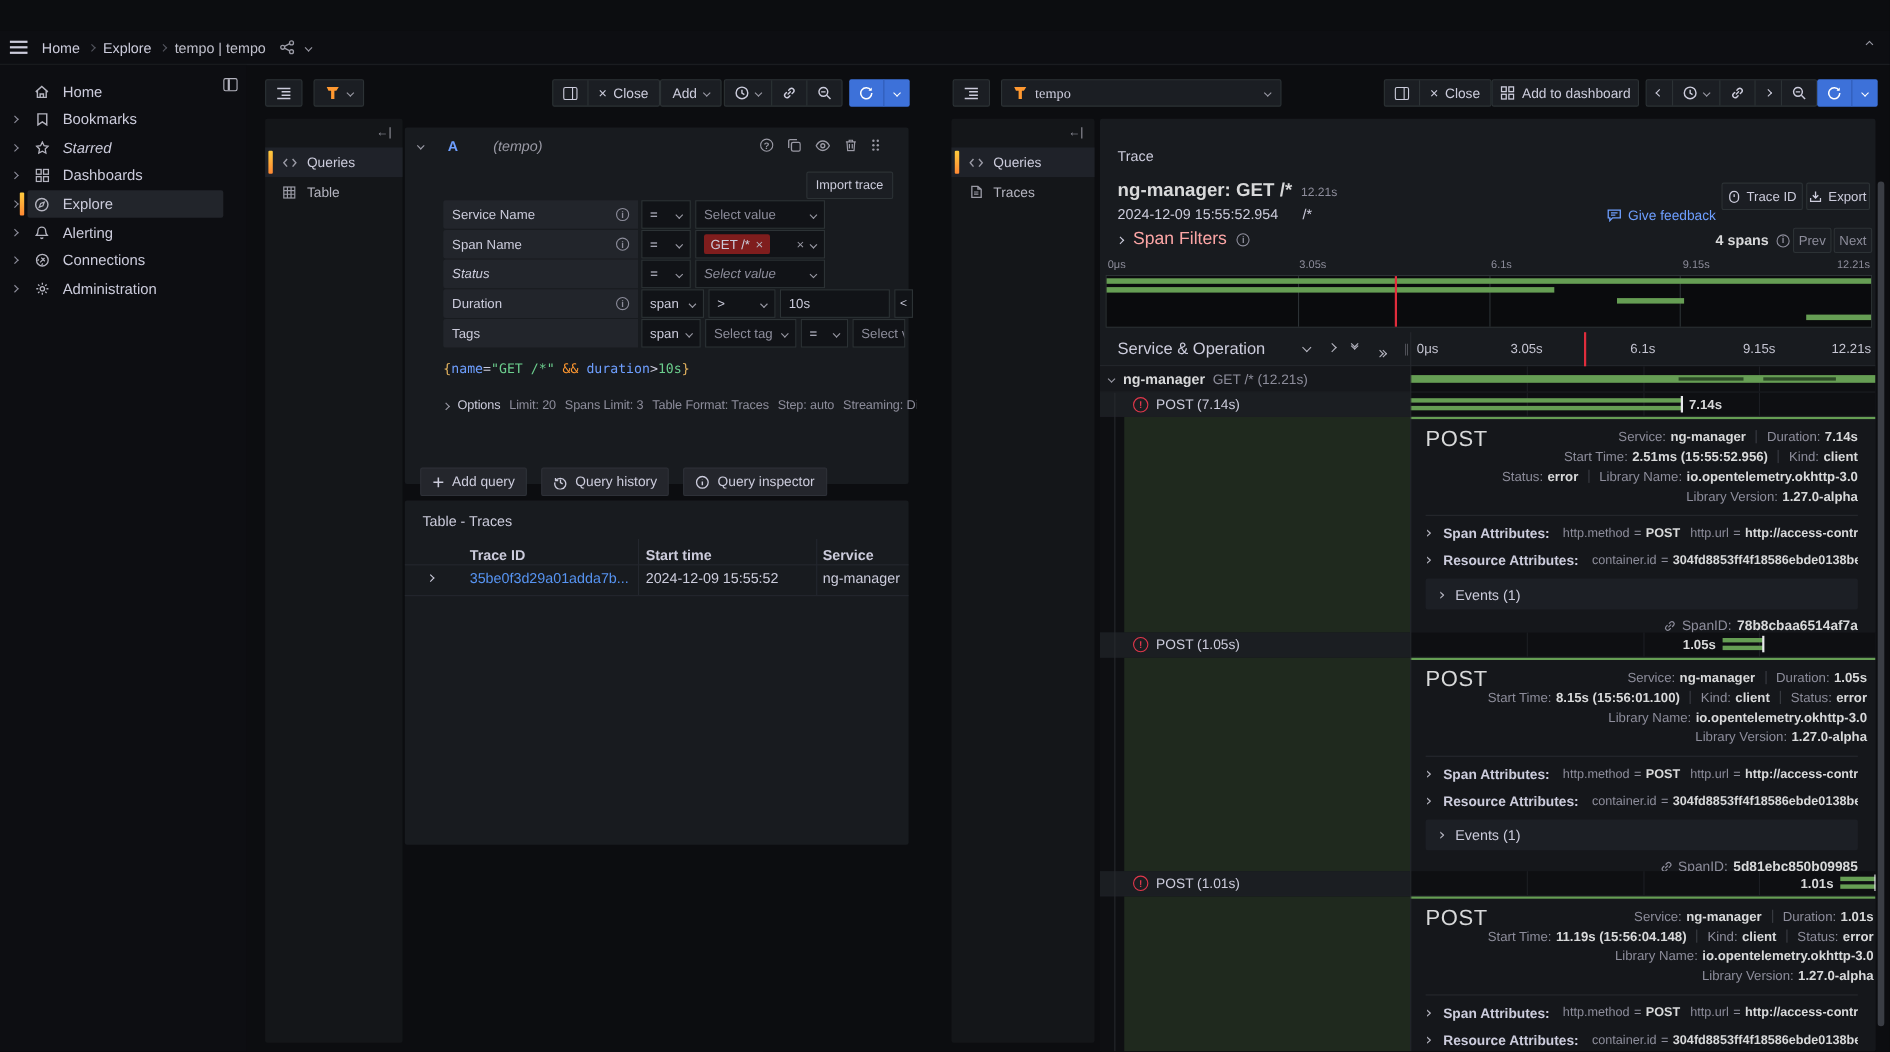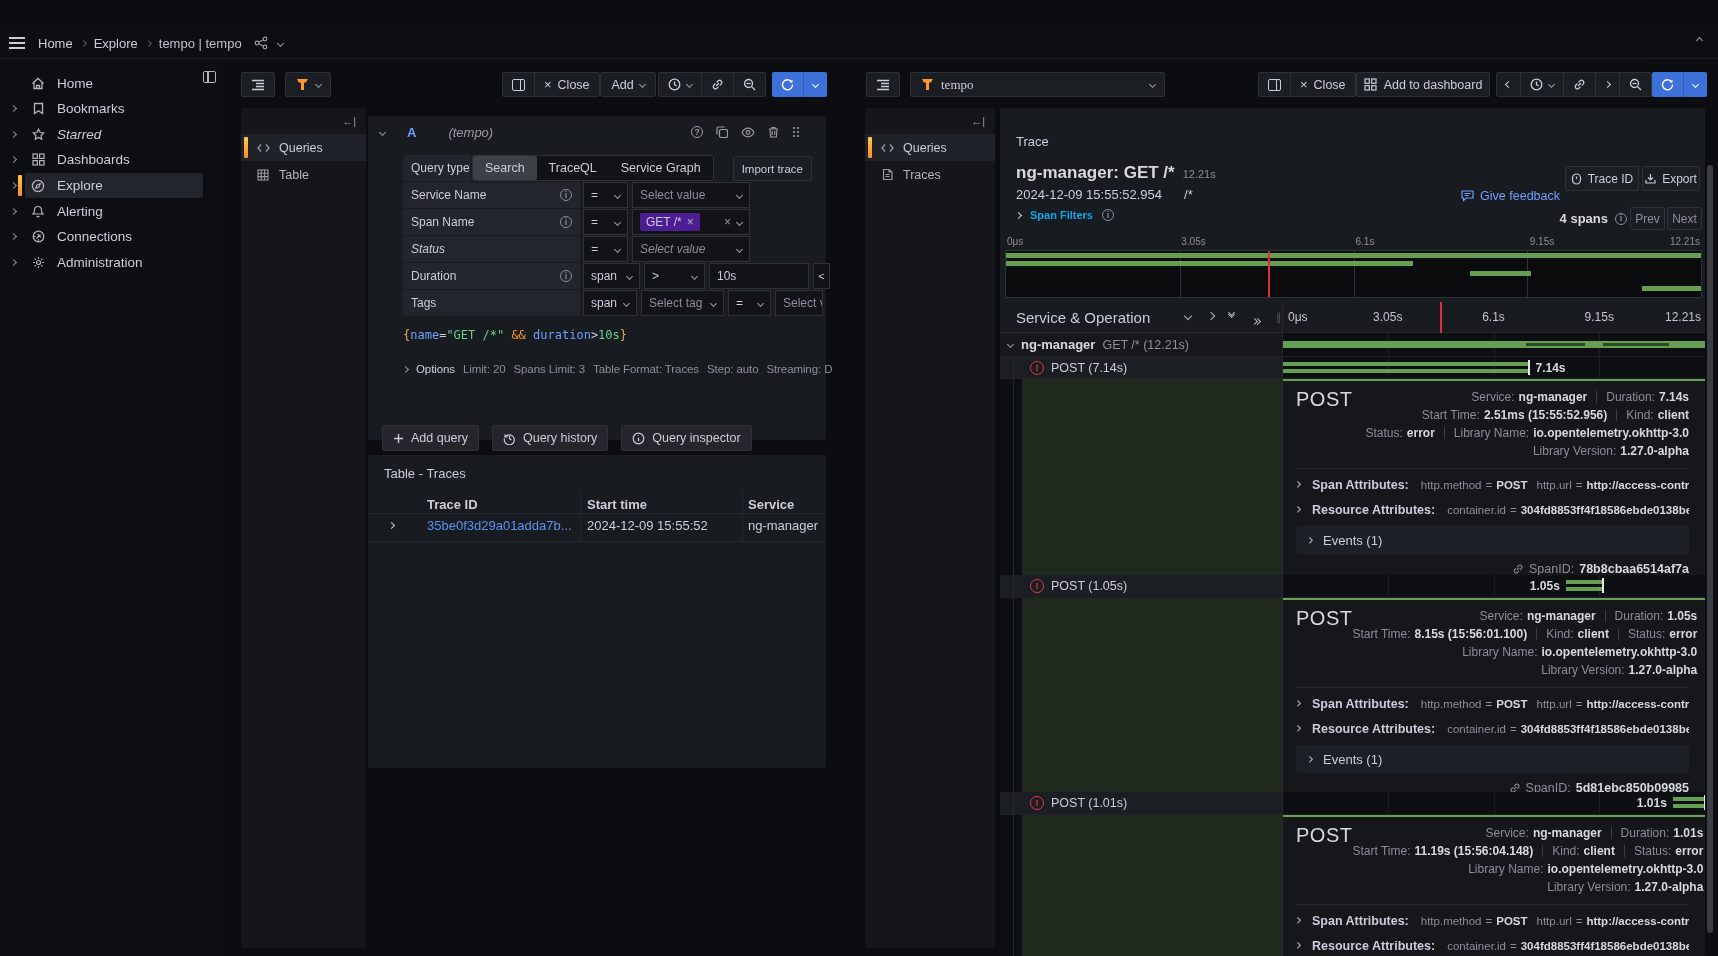--- a/index.html
+++ b/index.html
@@ -78,21 +78,21 @@
 #qhead { position:absolute; left:0; top:0; width:100%; height:32px; display:flex; align-items:center; padding:0 12px; }
 #qhead .ref { color:#6e9fff; font-weight:700; font-size:13px; margin-left:22px; }
 #qhead .ds { color:#9a9aa5; font-style:italic; margin-left:32px; font-size:13px; }
 #qhead .hicons { margin-left:auto; display:flex; gap:13px; color:#9a9aa5; align-items:center; padding-right:14px; }
 .qrow { position:absolute; left:35px; height:26px; display:flex; align-items:center; }
 .qlabel { background:#22252b; height:26px; display:flex; align-items:center; padding:0 8px; font-size:12px; color:#ccccdc; border-radius:2px 0 0 2px; white-space:nowrap; }
 .qlabel .inf { margin-left:auto; }
 .qcell { background:#111317; border:1px solid #2c3235; height:26px; display:flex; align-items:center; padding:0 7px; font-size:12px; color:#ccccdc; gap:6px; white-space:nowrap; }
 .qcell .cchv { color:#9a9aa5; margin-left:auto; }
 .qcell.ghost { color:#8d8d9b; }
-.chip { background:#4c1d95; border-radius:2px; height:18px; display:flex; align-items:center; padding:0 6px; font-size:12px; color:#ccccdc; gap:5px; }
+.chip { background:#7f1d1d; border-radius:2px; height:18px; display:flex; align-items:center; padding:0 6px; font-size:12px; color:#ccccdc; gap:5px; }
 .tabs { display:flex; background:#111317; border:1px solid #2c3235; border-radius:2px; height:26px; }
 .tab { display:flex; align-items:center; padding:0 12px; font-size:12.5px; color:#ccccdc; }
 .tab.active { background:#3d4046; border-radius:2px; font-weight:500; }
 .codebox { position:absolute; left:35px; font-family:"DejaVu Sans Mono",monospace; font-size:12px; }
 .tok-p { color:#e0b15e; } .tok-k { color:#6e9fff; } .tok-o { color:#ccccdc; } .tok-s { color:#6ccf8e; } .tok-a { color:#ff9830; }
 #optrow { position:absolute; left:35px; display:flex; align-items:center; gap:16px; font-size:12.5px; color:#8d8d9b; white-space:nowrap; overflow:hidden; }
 #optrow .optlabel { color:#ccccdc; font-weight:500; }
 .foot-btn { height:26px; background:#24262c; border:1px solid #2e3138; border-radius:2px; display:flex; align-items:center; padding:0 10px; gap:7px; font-size:12.5px; color:#ccccdc; }
 
 
@@ -411,28 +411,20 @@
                 <circle cx="2" cy="6" r="1.1"></circle>
                 <circle cx="6" cy="6" r="1.1"></circle>
                 <circle cx="2" cy="10" r="1.1"></circle>
                 <circle cx="6" cy="10" r="1.1"></circle>
               </g>
             </svg>
           </span>
       </span>
     </div>
 
-    <div class="qrow" style="top:39px;">
-      <div class="qlabel" style="width:68px;">Query type</div>
-      <div class="tabs" style="margin-left:1px;" id="qtabs">
-          <span class="tab active">Search</span>
-          <span class="tab">TraceQL</span>
-          <span class="tab">Service Graph</span>
-        </div>
-    </div>
     <div class="toolbar-btn" style="right:14px;top:40px;height:25px;font-weight:500;padding:0 8px;white-space:nowrap;">
         <span style="font-size:11.5px;">Import trace</span>
       </div>
 
     <div class="qrow" style="top:66px;justify-content:space-between;">
       <div class="qlabel" style="width:177px;">
           <span>Service Name</span>
           <span class="inf circ sm" style="color:#8d8d9b;">i</span>
         </div>
       <div class="qcell" style="width:45px;margin-left:3px;">
@@ -703,21 +695,21 @@
     </div>
     <div class="toolbar-btn" style="right:5px;top:58px;width:58px;font-weight:500;">
       <svg class="ic" width="11" height="11" viewBox="0 0 11 11">
           <path d="M1 7v3h9V7M5.5 1v6M3 4.5 5.5 7 8 4.5" fill="none" stroke="#ccccdc" stroke-width="1.2"></path>
         </svg>
       <span style="font-size:12px;">Export</span>
     </div>
 
     <div style="position:absolute;left:16px;top:101px;display:flex;align-items:center;gap:9px;">
       <span class="chv r sm" style="color:#ccccdc;"></span>
-      <span style="font-size:11px;font-weight:700;color:#0ea5e9;">Span Filters</span>
+      <span style="font-size:16px;font-weight:400;color:#fca5a5;">Span Filters</span>
       <span class="circ sm" style="color:#8d8d9b;">i</span>
     </div>
     <div style="position:absolute;right:78px;top:103px;display:flex;align-items:center;gap:7px;">
       <span style="font-size:13px;font-weight:700;color:#d8d9da;">4 spans</span>
       <span class="circ sm" style="color:#8d8d9b;">i</span>
     </div>
     <div class="toolbar-btn" style="right:40px;top:99px;width:35px;height:23px;color:#8d8d9b;">
         <span style="font-size:12px;">Prev</span>
       </div>
     <div class="toolbar-btn" style="right:3px;top:99px;width:35px;height:23px;color:#8d8d9b;">

